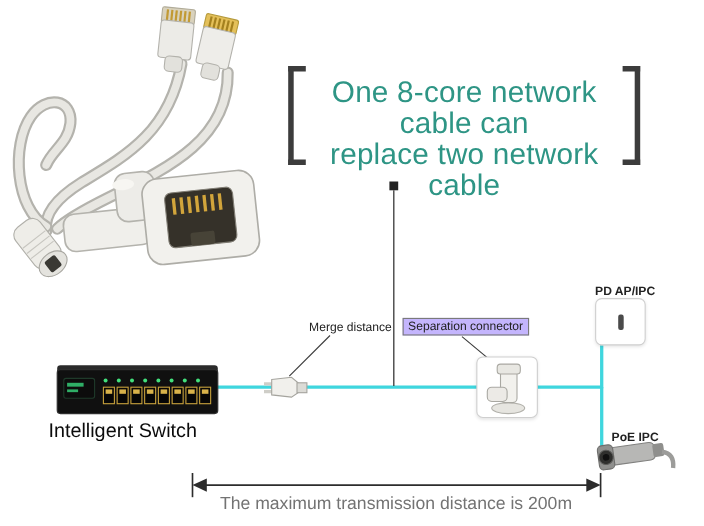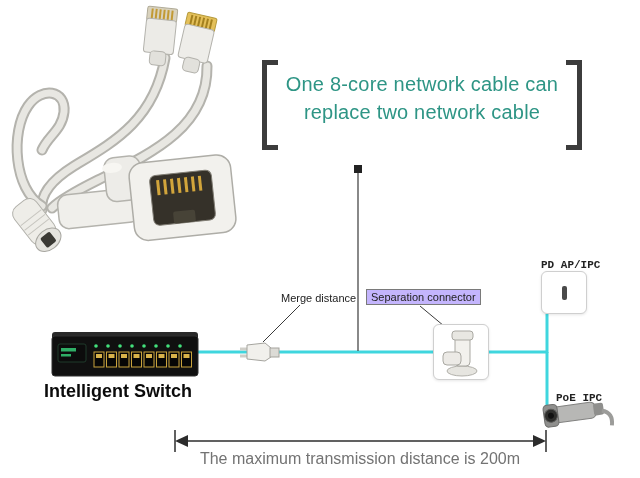--- a/index.html
+++ b/index.html
@@ -3,32 +3,32 @@
 <meta charset="utf-8">
 <style>
   * { margin:0; padding:0; box-sizing:border-box; }
   html,body { background:#ffffff; }
   body { font-family:"Liberation Sans", sans-serif; }
   .stage { position:relative; width:640px; height:478px; background:#fff; overflow:hidden; }
   .abs { position:absolute; }
 
   .headline {
     color: var(--headline-text, #2e9585);
-    font-size:20px; line-height:28px; font-weight:500;
+    font-size:27px; line-height:28px; font-weight:500;
     text-align:center; letter-spacing:0.2px; width:284px;
   }
   .bracket { width:16px; height:90px; border-color: var(--bracket, #3c3c3c); border-style:solid; }
   .bracket.left  { border-width:5px 0 5px 5px; }
   .bracket.right { border-width:5px 5px 5px 0; }
 
   .small-label { font-size:11px; color: var(--label-text, #222); white-space:nowrap; }
   .boxed { border:1px solid #7a7a7a; padding:1px 4px; background:#c4b5fd; }
-  .bold { font-weight:bold;font-family:Liberation Mono, monospace; }
-
-  .switch-label { font-size:18px; color:#0b0b0b; font-weight:700; }
+  .bold { font-weight:bold; }
+
+  .switch-label { font-size:18px; color:#0b0b0b; font-weight:400; }
   .distance { font-size:16px; color:#737373; text-align:center; width:340px; }
 
   .device-box {
     background:#fff; border:1.5px solid #cfcfcf; border-radius:6px;
     box-shadow:0 1px 3px rgba(0,0,0,0.10);
     display:flex; align-items:center; justify-content:center;
   }
   .pd-slot { width:5px; height:14px; background:#4a4a4a; border-radius:2px; }
 
   .cable-line { stroke: var(--cable, #3fd6de); }

